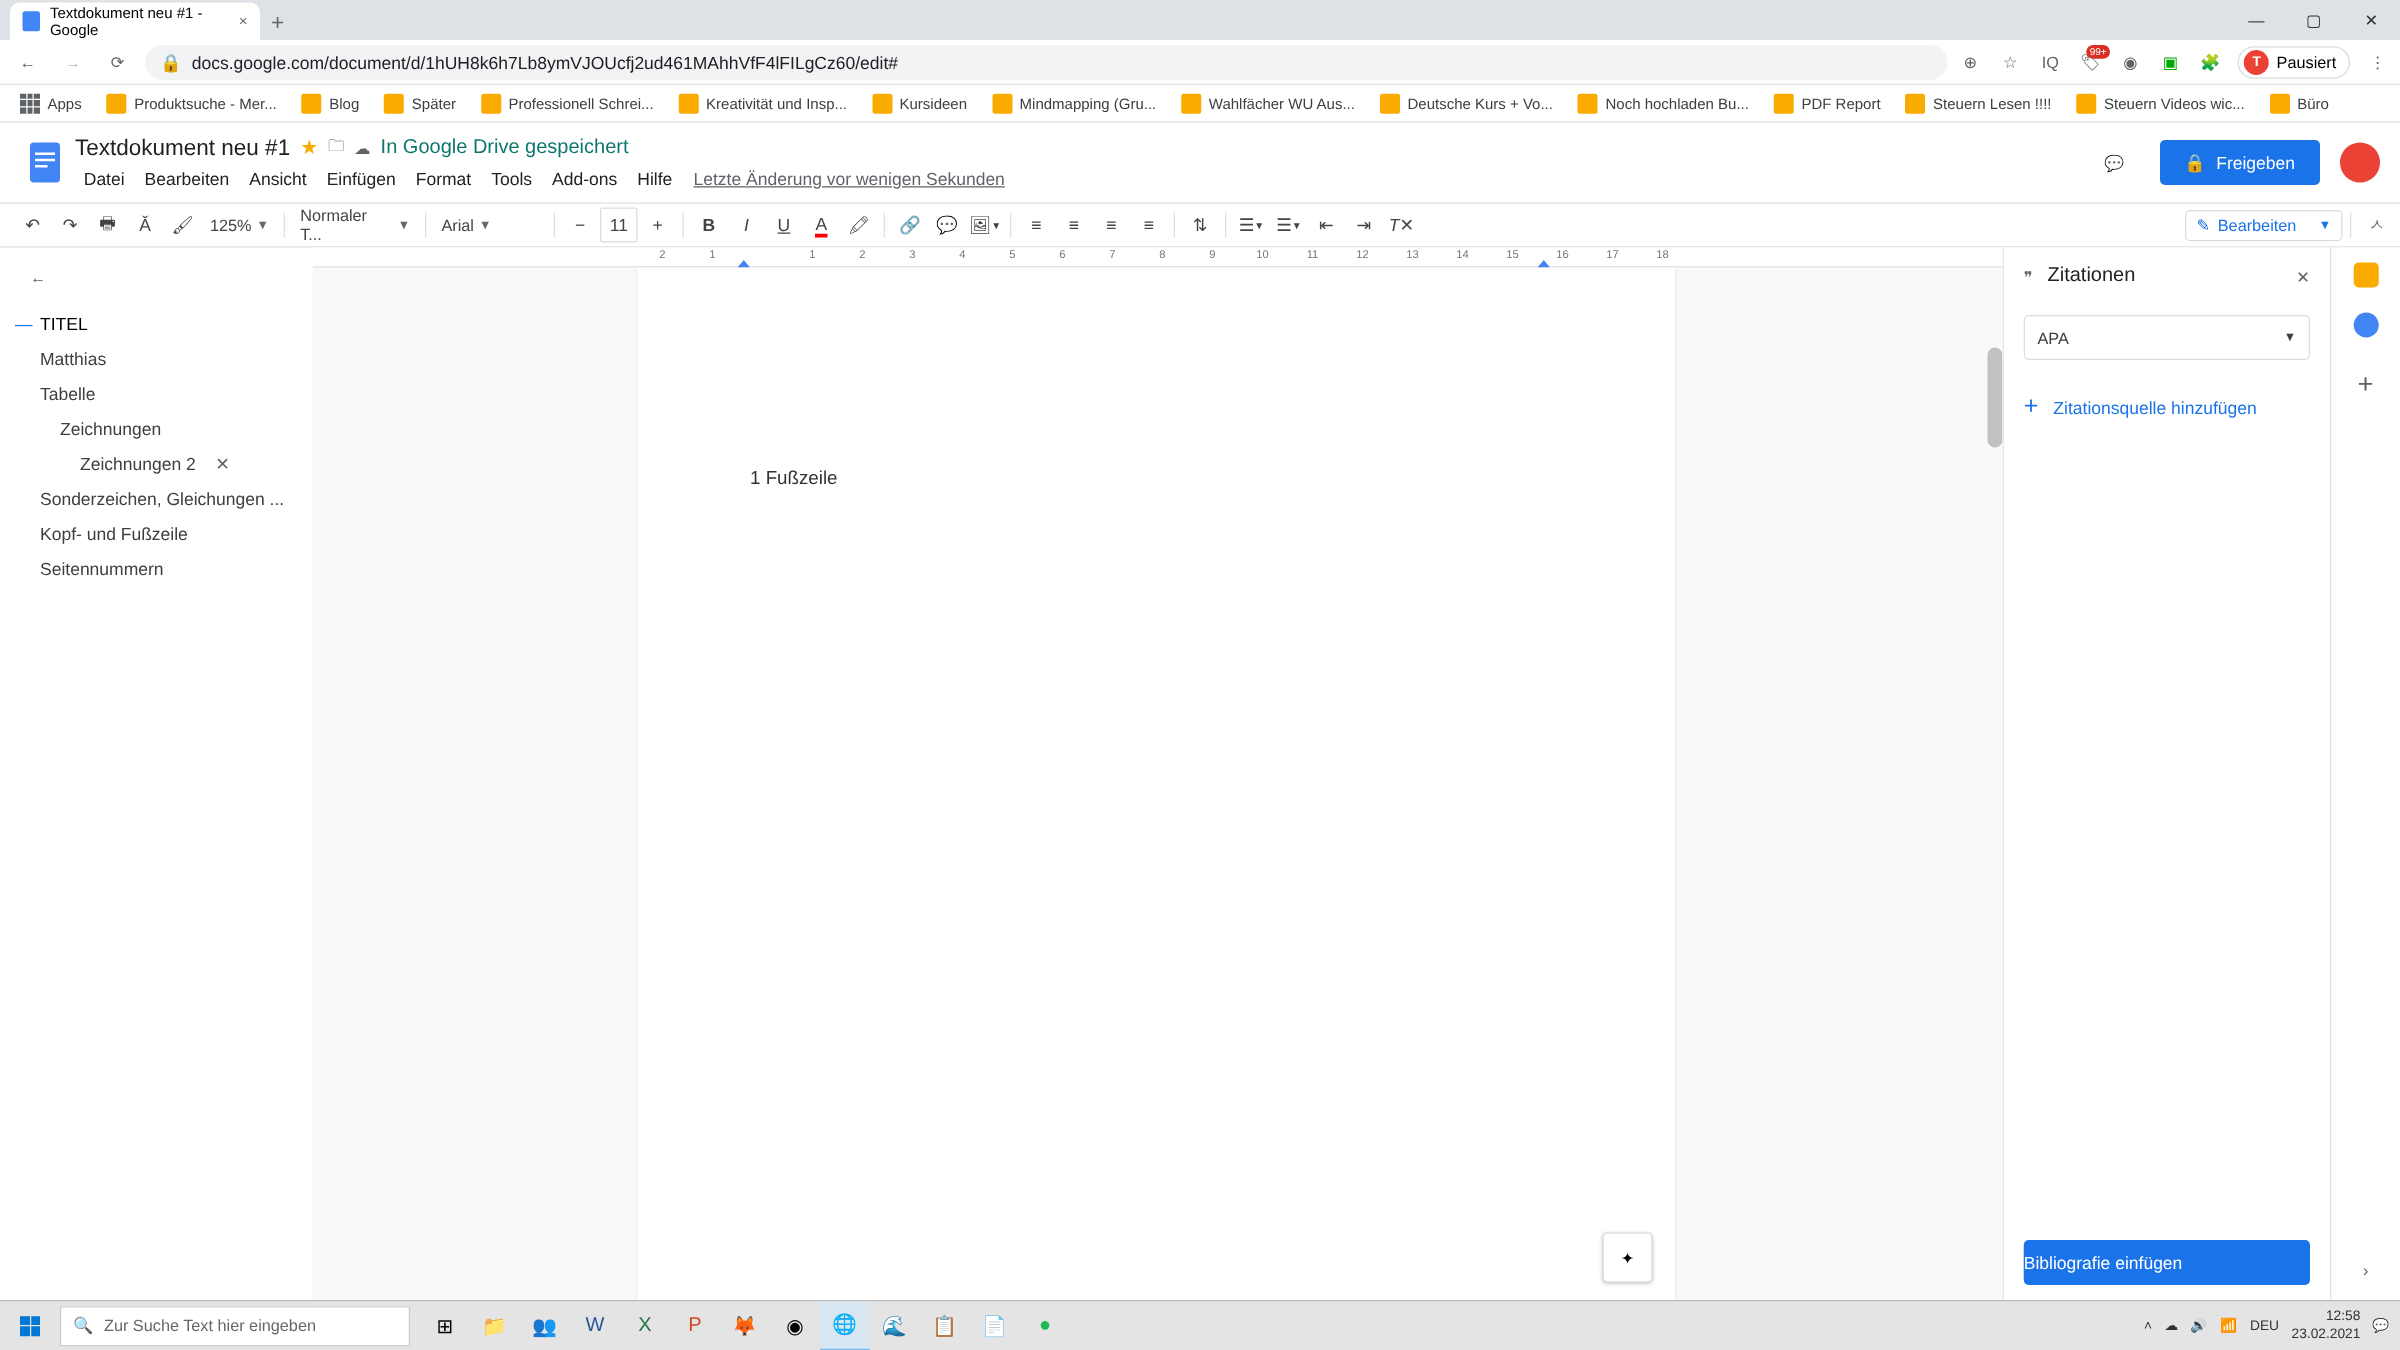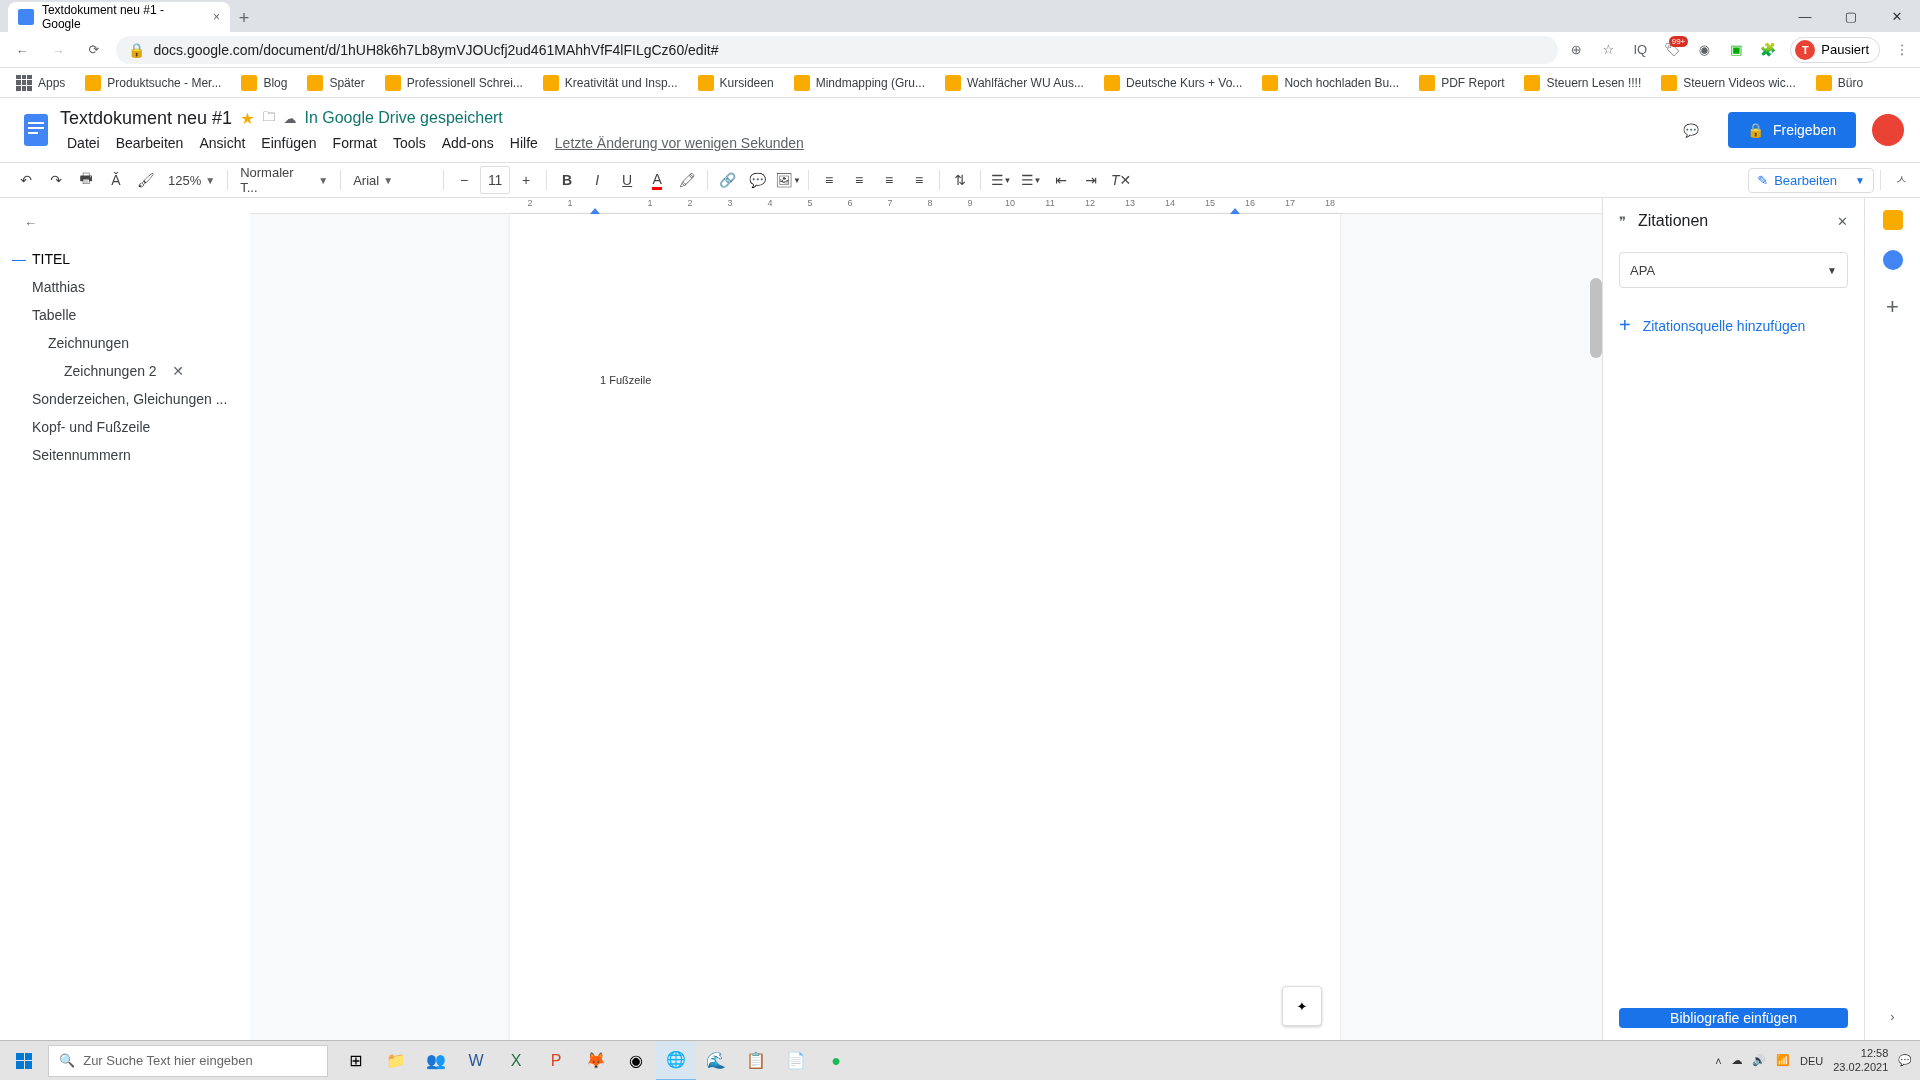--- a/index.html
+++ b/index.html
@@ -1,18 +1,18 @@
 <!DOCTYPE html>
 <html><head>
 <meta charset="utf-8">
 <style>
 *{margin:0;padding:0;box-sizing:border-box;font-family:Arial,sans-serif}
 body{width:1920px;height:1080px;overflow:hidden;background:#fff;position:relative;font-size:13px}
 .browser-top{height:32px;background:#dee1e6;display:flex;align-items:flex-end}
-.tab{background:#fff;height:30px;width:222px;border-radius:8px 8px 0 0;display:flex;align-items:center;padding:0 10px;margin-left:8px;font-size:12px;gap:8px}
+.tab{background:#fff;height:30px;width:200px;border-radius:8px 8px 0 0;display:flex;align-items:center;padding:0 10px;margin-left:8px;font-size:12px;gap:8px}
 .tab-favicon{width:16px;height:16px;background:#4285f4;border-radius:2px}
 .tab-close{margin-left:auto;color:#666;cursor:pointer}
 .newtab{width:28px;height:28px;display:flex;align-items:center;justify-content:center;color:#666;font-size:18px}
 .win-controls{margin-left:auto;display:flex}
 .win-btn{width:46px;height:32px;display:flex;align-items:center;justify-content:center;color:#333}
 .addr-bar{height:36px;background:#fff;display:flex;align-items:center;padding:0 8px;gap:8px;border-bottom:1px solid #e0e0e0}
 .nav-btn{width:28px;height:28px;display:flex;align-items:center;justify-content:center;color:#5f6368;border-radius:50%}
 .url-field{flex:1;height:28px;background:#f1f3f4;border-radius:14px;display:flex;align-items:center;padding:0 12px;gap:8px;font-size:14px;color:#202124}
 .lock{color:#5f6368}
 .addr-icons{display:flex;gap:12px;align-items:center}
@@ -61,31 +61,31 @@
 .outline-item.selected{display:flex;align-items:center}
 .outline-item.selected .x{margin-left:auto;margin-right:50px;color:#5f6368}
 .doc-area{flex:1;background:#f8f9fa;overflow:hidden;position:relative}
 .ruler{height:16px;background:#fff;border-bottom:1px solid #e0e0e0;position:relative;font-size:9px;color:#777}
 .ruler-inner{position:absolute;left:260px;display:flex}
 .ruler-mark{width:40px;text-align:center}
 .indent-marker{position:absolute;left:340px;top:10px;width:0;height:0;border-left:5px solid transparent;border-right:5px solid transparent;border-bottom:6px solid #4285f4}
 .indent-end{position:absolute;left:980px;top:10px;width:0;height:0;border-left:5px solid transparent;border-right:5px solid transparent;border-bottom:6px solid #4285f4}
 .page{background:#fff;width:830px;margin:0 0 0 260px;min-height:900px;position:relative;box-shadow:0 0 3px rgba(0,0,0,0.1)}
 .page-prev{height:220px;padding:0 90px 30px;border-bottom:1px dashed transparent}
-.footer-text{padding-top:160px;font-size:11px;color:#333}
+.footer-text{padding-top:160px;font-size:15px;color:#333}
 .sidebar-right{width:262px;border-left:1px solid #e0e0e0;background:#fff;display:flex;flex-direction:column}
 .cit-header{display:flex;align-items:center;padding:14px 16px;gap:12px}
 .cit-title{font-size:16px;color:#202124;flex:1}
 .cit-close{color:#5f6368}
 .cit-body{padding:8px 16px;flex:1}
 .cit-select{width:100%;height:36px;border:1px solid #dadce0;border-radius:4px;padding:0 10px;display:flex;align-items:center;justify-content:space-between;color:#3c4043;margin-bottom:16px}
 .cit-add{display:flex;align-items:center;gap:12px;color:#1a73e8;padding:10px 0;margin-bottom:12px;font-size:14px}
 .cit-entry{padding:10px 0;font-size:13px;color:#3c4043;line-height:1.5}
 .cit-entry i{font-style:italic}
-.cit-insert{margin:12px 16px;background:#1a73e8;color:#fff;height:20px;border-radius:4px;display:flex;align-items:center;justify-content:center;font-size:14px;font-weight:500}
+.cit-insert{margin:12px 16px;background:#1a73e8;color:#fff;height:36px;border-radius:4px;display:flex;align-items:center;font-size:14px;font-weight:500}
 .side-rail{width:56px;background:#fff;border-left:1px solid #e0e0e0;display:flex;flex-direction:column;align-items:center;padding-top:12px;gap:20px}
 .rail-icon{width:20px;height:20px;border-radius:4px}
 .rail-icon.keep{background:#f9ab00}
 .rail-icon.tasks{background:#4285f4;border-radius:50%}
 .rail-plus{color:#5f6368;font-size:22px;margin-top:4px}
 .rail-expand{margin-top:auto;margin-bottom:16px;color:#5f6368}
 .explore-fab{position:absolute;bottom:14px;right:280px;width:40px;height:40px;background:#fff;border:1px solid #dadce0;border-radius:4px;display:flex;align-items:center;justify-content:center;box-shadow:0 1px 3px rgba(0,0,0,0.2)}
 .scrollbar-thumb{position:absolute;right:0;top:80px;width:12px;height:80px;background:#c1c1c1;border-radius:6px}
 .taskbar{position:absolute;bottom:0;left:0;right:0;height:40px;background:#e4e4e4;display:flex;align-items:center;border-top:1px solid #bbb}
 .start{width:48px;height:40px;display:flex;align-items:center;justify-content:center}

